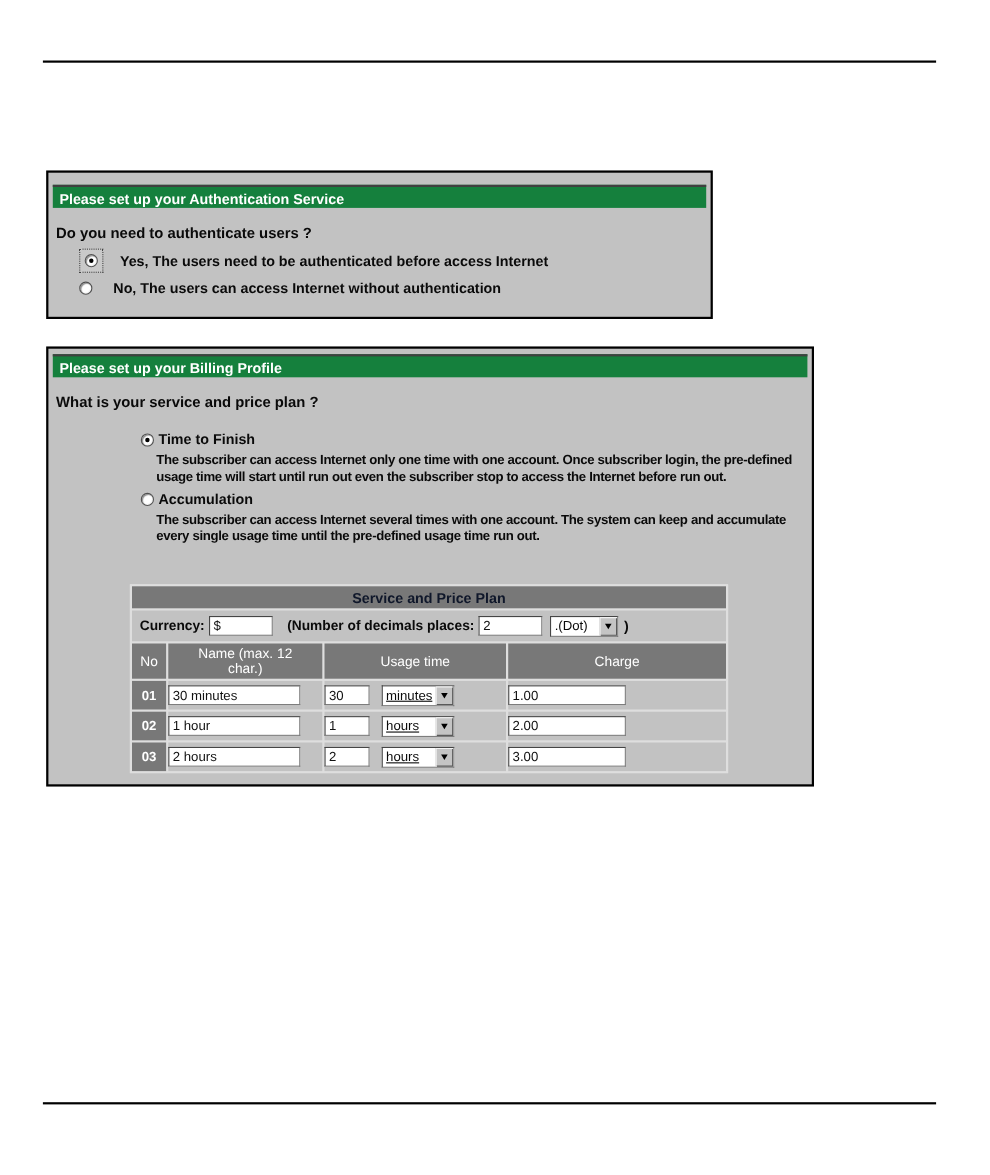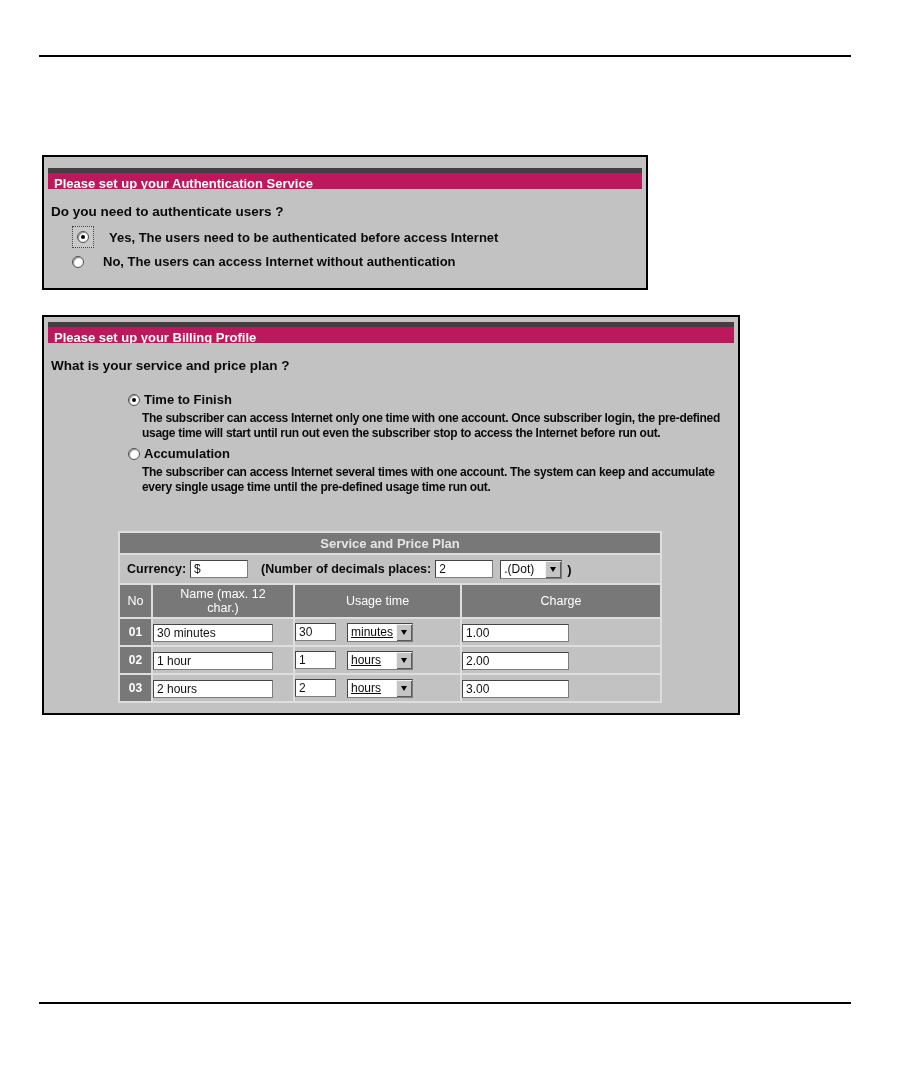--- a/index.html
+++ b/index.html
@@ -12,23 +12,23 @@
   .rule.top{top:55px;}
   .rule.bottom{top:1002px;}
 
   
   .panel{
     position:absolute;background:#c2c2c2;border:2px solid #000;box-sizing:border-box;
   }
   .panel-auth{left:42px;top:155px;width:606px;height:135px;}
   .panel-billing{left:42px;top:315px;width:698px;height:400px;}
   .panel-header{
-    background:#be185d;color:#fff;font-weight:bold;font-size:13px;line-height:21px;
+    background:#15803d;color:#fff;font-weight:bold;font-size:13px;line-height:21px;
     height:21px;margin:5px 4px 0 4px;padding-left:6px;white-space:nowrap;overflow:hidden;
-    border-top:5px solid #404040;box-sizing:border-box;
+    border-top:2px solid #404040;box-sizing:border-box;
   }
   .panel-auth .panel-header{margin-top:11px;}
   .question{font-weight:bold;font-size:13.5px;margin:15px 0 0 7px;white-space:nowrap;}
 
   
   .radio{
     display:inline-block;width:12px;height:12px;border-radius:50%;background:#fff;
     border:1px solid #505050;box-shadow:inset 1px 1px 1px rgba(0,0,0,.45), inset -1px -1px 0 #f4f4f4;
     position:relative;flex:0 0 auto;box-sizing:border-box;
   }
@@ -69,21 +69,21 @@
   }
   .arrow-down{width:0;height:0;border:3px solid transparent;border-top:5px solid #000;margin-top:4px;}
 
   
   .plan-table{
     position:absolute;left:74px;top:214px;width:544px;border-collapse:separate;border-spacing:2px;
     background:#dedede;table-layout:fixed;
   }
   .plan-table td,.plan-table th{padding:0;vertical-align:middle;}
   .tbl-title{
-    background:#787878;color:#e5e5e5;font-weight:bold;font-size:13px;text-align:center;height:20px;
+    background:#787878;color:#0f172a;font-weight:bold;font-size:13px;text-align:center;height:20px;
   }
   .tbl-currency{background:#c2c2c2;height:28px;}
   .cur-flex{display:flex;align-items:center;padding-left:7px;}
   .cur-lbl{font-weight:bold;font-size:12.5px;white-space:nowrap;}
   .cur-input{width:58px;margin-left:4px;}
   .dec-lbl{margin-left:13px;}
   .dec-input{width:58px;margin-left:4px;}
   .dot-combo{width:62px;margin-left:7px;}
   .paren{margin-left:5px;font-size:13px;}
   .tbl-head th{

